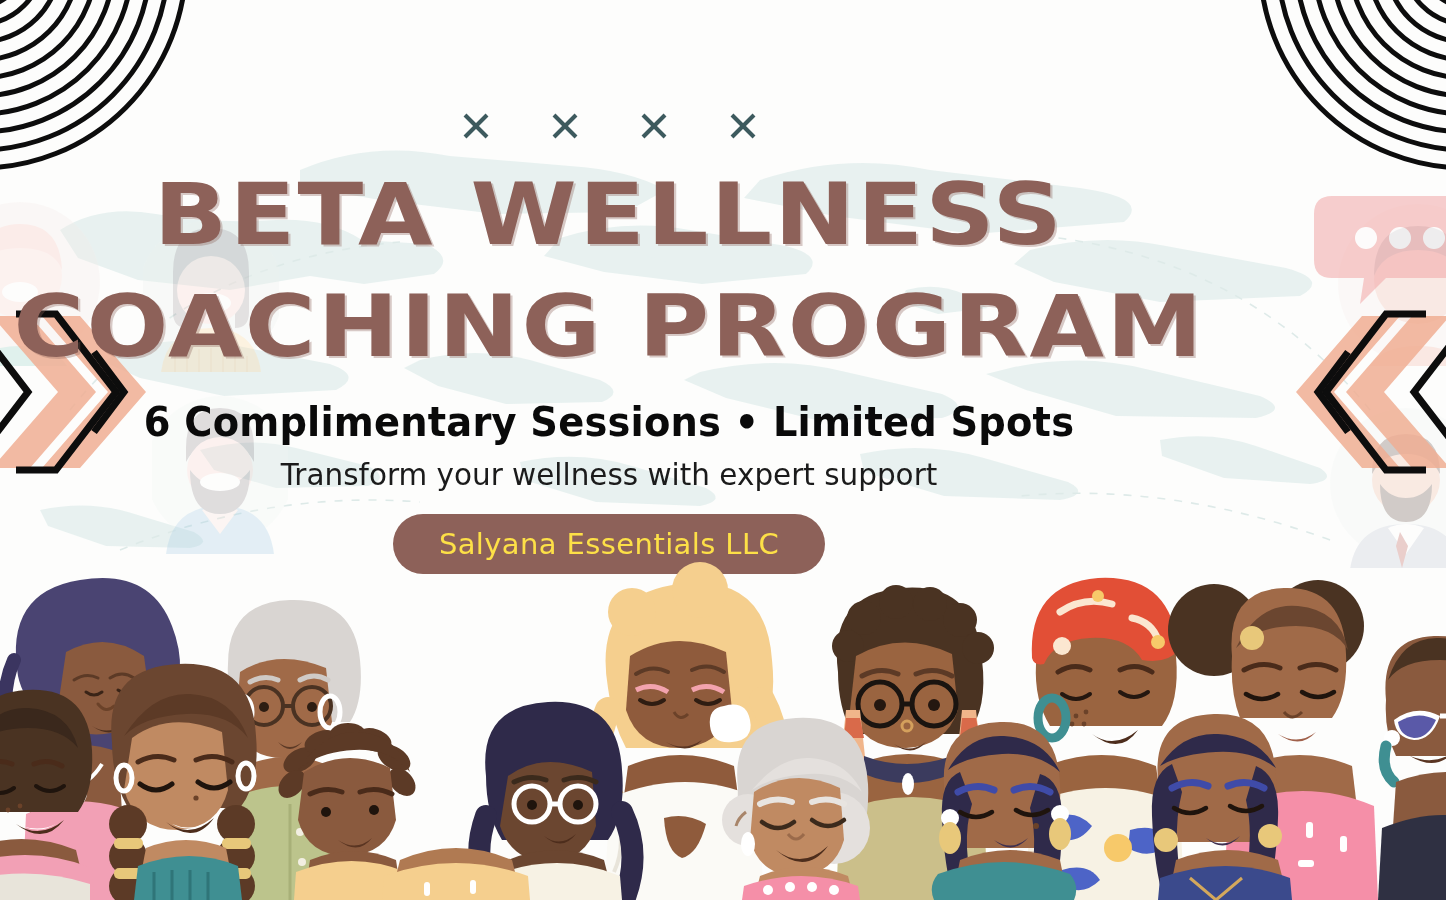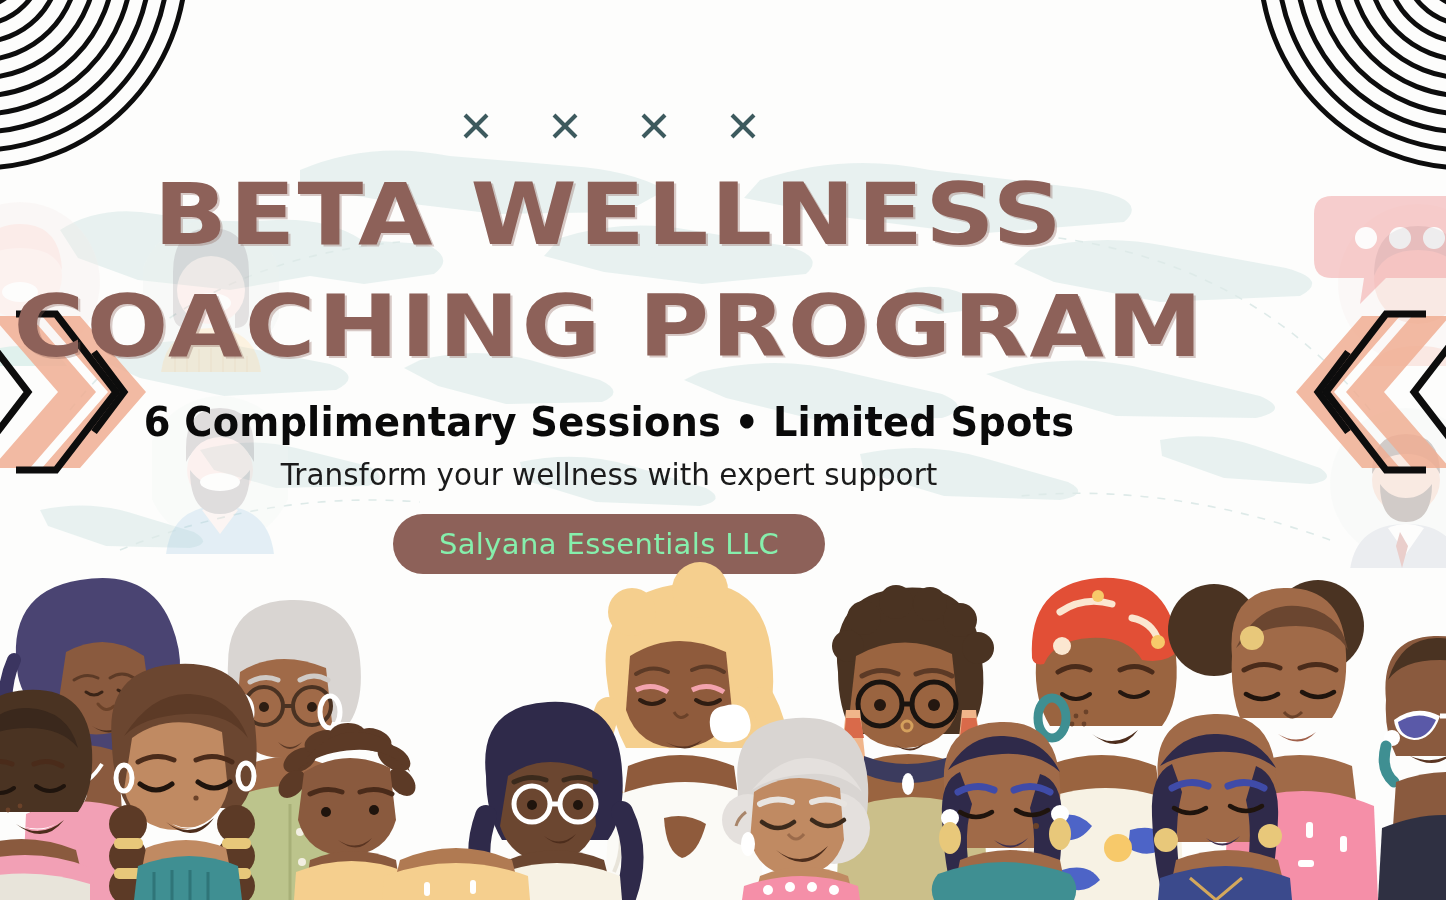--- a/index.html
+++ b/index.html
@@ -64,21 +64,21 @@
   .subtagline{
     margin:11px 0 0 0;
     font-family:"DejaVu Sans", sans-serif;
     font-weight:normal;
     font-size:31px;
     color:#1b1b1b;
     transform:scaleX(.95);
   }
   .badge-wrap{margin-top:22px;display:flex;justify-content:center;}
   .badge{
-    background:#8d6159;color:#86efac;
+    background:#8d6159;color:#fde047;
     font-family:"DejaVu Sans", sans-serif;
     font-size:29px;font-weight:normal;letter-spacing:.4px;
     padding:13px 46px;border-radius:34px;
     display:inline-block;
   }
 
   
   .crowd{position:absolute;left:0;bottom:0;width:1446px;height:340px;z-index:8;}
 </style>
 </head>

